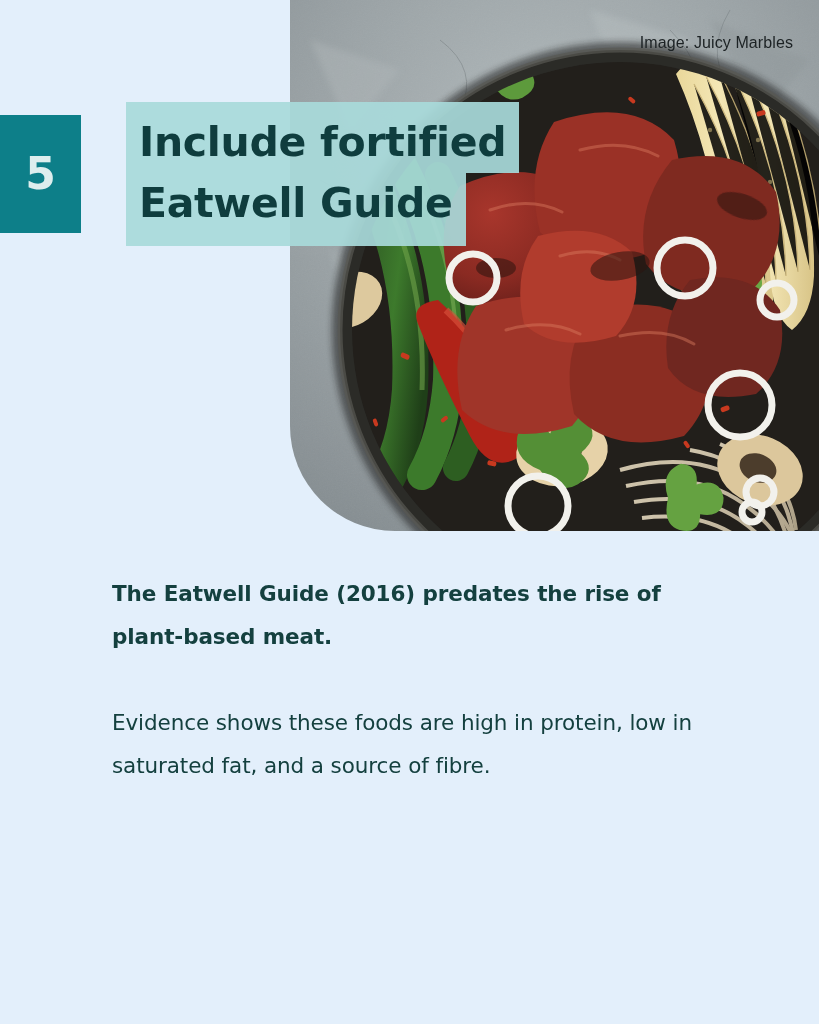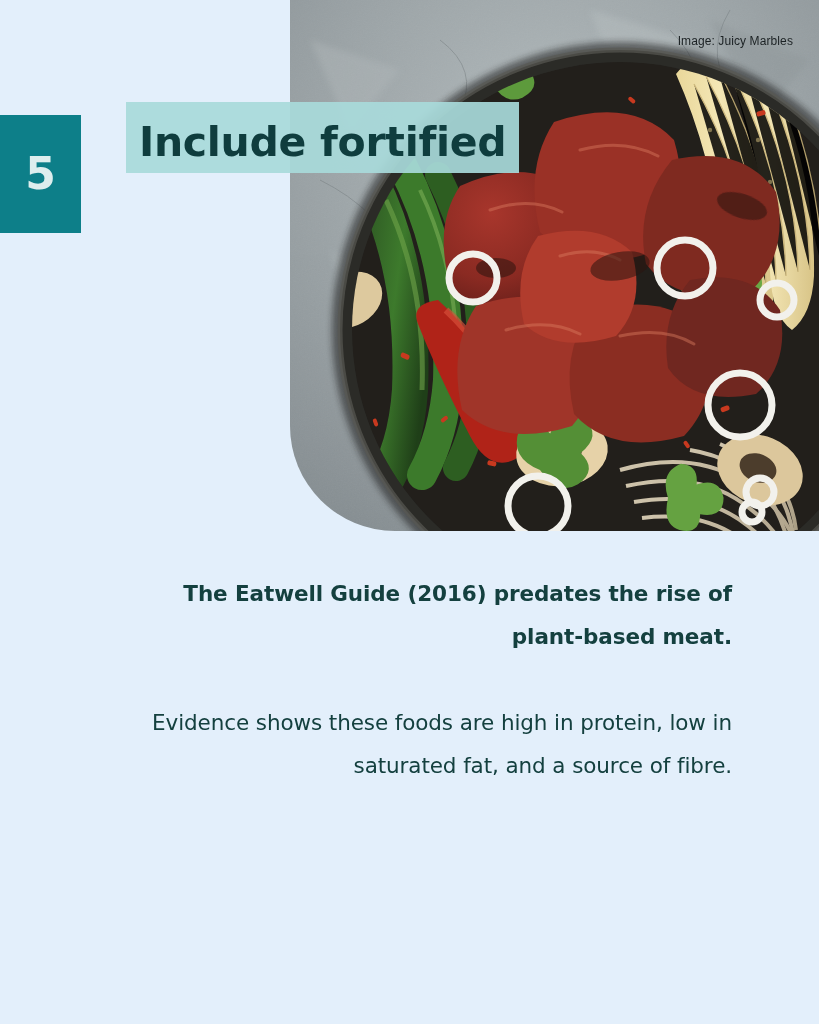--- a/index.html
+++ b/index.html
@@ -19,21 +19,21 @@
     left: 290px; top: 0;
     width: 529px; height: 531px;
     border-bottom-left-radius: 105px;
     overflow: hidden;
   }
   #photo-svg { display:block; width:100%; height:100%; }
 
   #image-credit {
     position: absolute;
     right: 26px; top: 34px;
-    font-size: 12px;
+    font-size: 16px;
     color: #1c2224;
     letter-spacing: .1px;
     font-family: "Liberation Sans", sans-serif;
     z-index: 5;
   }
 
   
   #number-badge {
     position: absolute;
     left: 0; top: 115px;
@@ -77,21 +77,20 @@
   #heading-block .head-line.l1 { padding-top: 10px; }
   #heading-block .head-line.l4 { padding-bottom: 12px; }
 
   
   #body-copy {
     position: absolute;
     left: 112px; top: 572px;
     width: 620px;
     color: #14403f;
     font-family: "DejaVu Sans", sans-serif;
-    text-align: right;
   }
   #body-copy p {
     font-size: 21.5px;
     line-height: 43px;
     letter-spacing: -0.1px;
   }
   #body-copy p.lead { font-weight: bold; }
   #body-copy p.gap-before { margin-top: 43px; }
   #body-copy b { font-weight: bold; }
 </style>
@@ -295,18 +294,19 @@
 
   <div id="image-credit">Image: Juicy Marbles</div>
 </div>
 
 <div id="number-badge">
   <span class="num">5</span>
 </div>
 
 <h1 id="heading-block">
   <span class="head-line l1">Include fortified</span>
+  <span class="head-line l4">Eatwell Guide</span>
 </h1>
 
 <div id="body-copy">
     <p class="lead"><b>The Eatwell Guide (2016) predates the rise of plant-based meat.</b></p>
     <p class="gap-before"><span>Evidence shows these foods are high in protein, low in saturated fat, and a source of fibre.</span></p>
   </div>
 
 </body></html>

